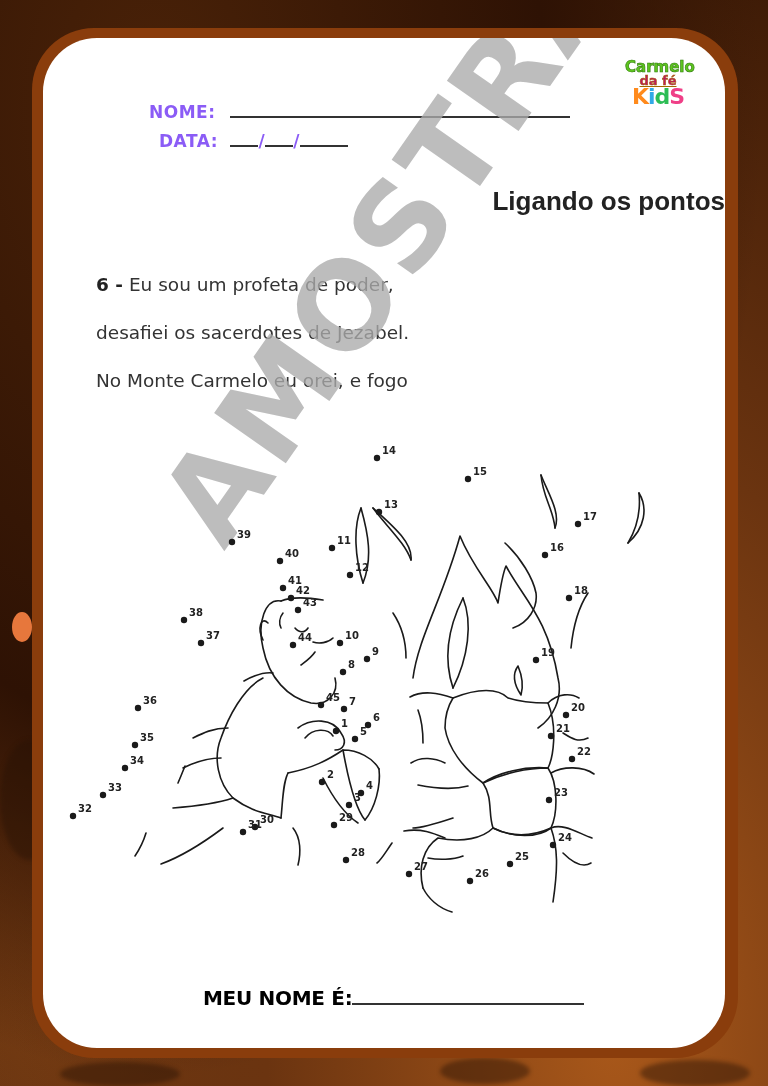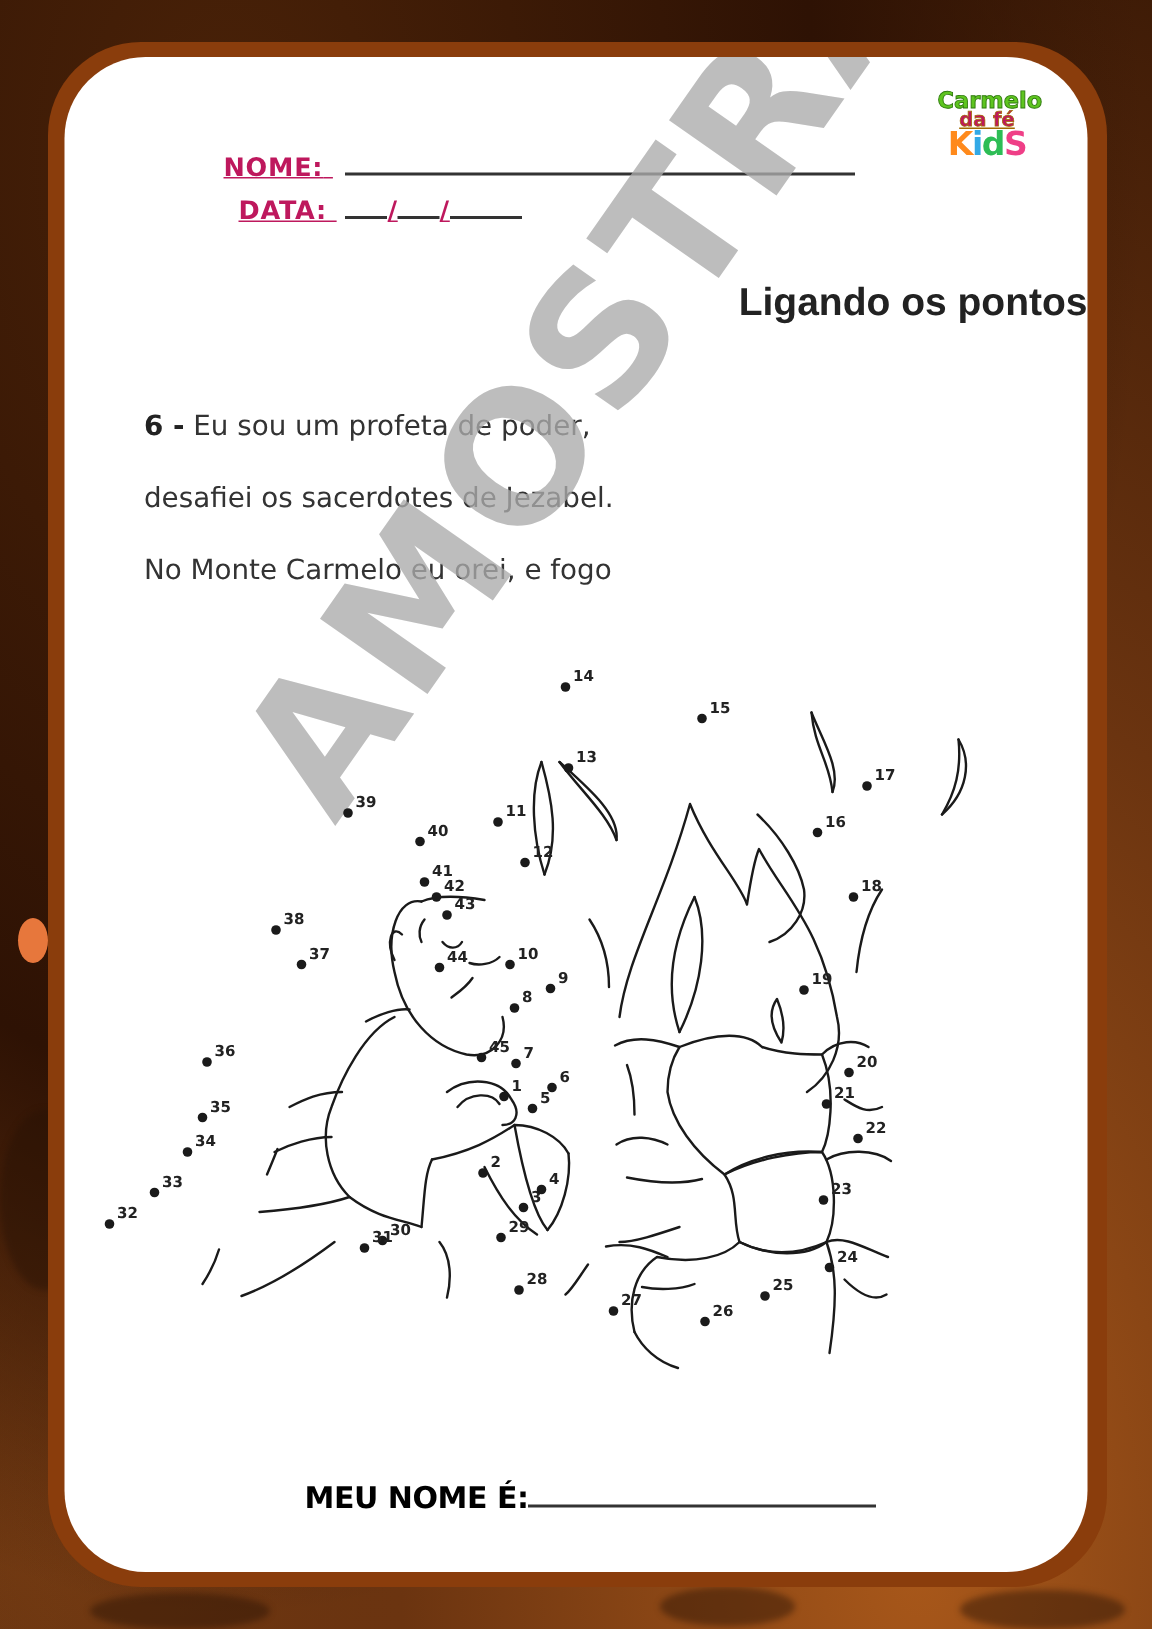--- a/index.html
+++ b/index.html
@@ -14,21 +14,21 @@
   }
   .rock { position:absolute; border-radius:50%; background: rgba(40,18,4,0.45); filter: blur(2px); }
   .frame {
     position: absolute; left: 32px; top: 28px; width: 706px; height: 1030px;
     background: #8a3d0c; border-radius: 62px;
   }
   .sheet {
     position: absolute; left: 43px; top: 38px; width: 682px; height: 1010px;
     background: #ffffff; border-radius: 54px; overflow: hidden;
   }
-  .hdr { position:absolute; font-family: "DejaVu Sans", sans-serif; font-weight: bold; color:#be185d; letter-spacing: 0.5px; text-decoration: underline; }
+  .hdr { position:absolute; font-family: "DejaVu Sans", sans-serif; font-weight: bold; color:#8b5cf6; letter-spacing: 0.5px; }
   .hdr-name { left: 106px; top: 64px; font-size: 17px; }
   .hdr-date { left: 116px; top: 93px; font-size: 17px; }
   .line { display:inline-block; border-bottom: 2px solid #333; vertical-align: baseline; }
   .logo { position:absolute; left: 582px; top: 22px; width: 66px; text-align:center; line-height: 1; font-family:"DejaVu Sans", sans-serif; font-weight:bold; }
   .logo .l1 { font-size: 15px; color:#5ec51f; -webkit-text-stroke: 0.6px #2f7a0e; }
   .logo .l2 { font-size: 13px; color:#be185d; -webkit-text-stroke: 0.5px #a26a00; margin-top:-1px;text-decoration:underline; }
   .logo .l3 { font-size: 22px; margin-top:-1px; letter-spacing:-1px; }
   .logo .k { color:#ff8a1c; } .logo .i { color:#32a9e6; } .logo .d { color:#2dbd55; } .logo .s { color:#ef3f87; }
   .title { position:absolute; left:0; width: 100%; top: 148px; text-align:right; padding-left: 30px; box-sizing:border-box;
     font-family: "Liberation Sans", sans-serif; font-weight:bold; font-size: 26px; color:#222; }

